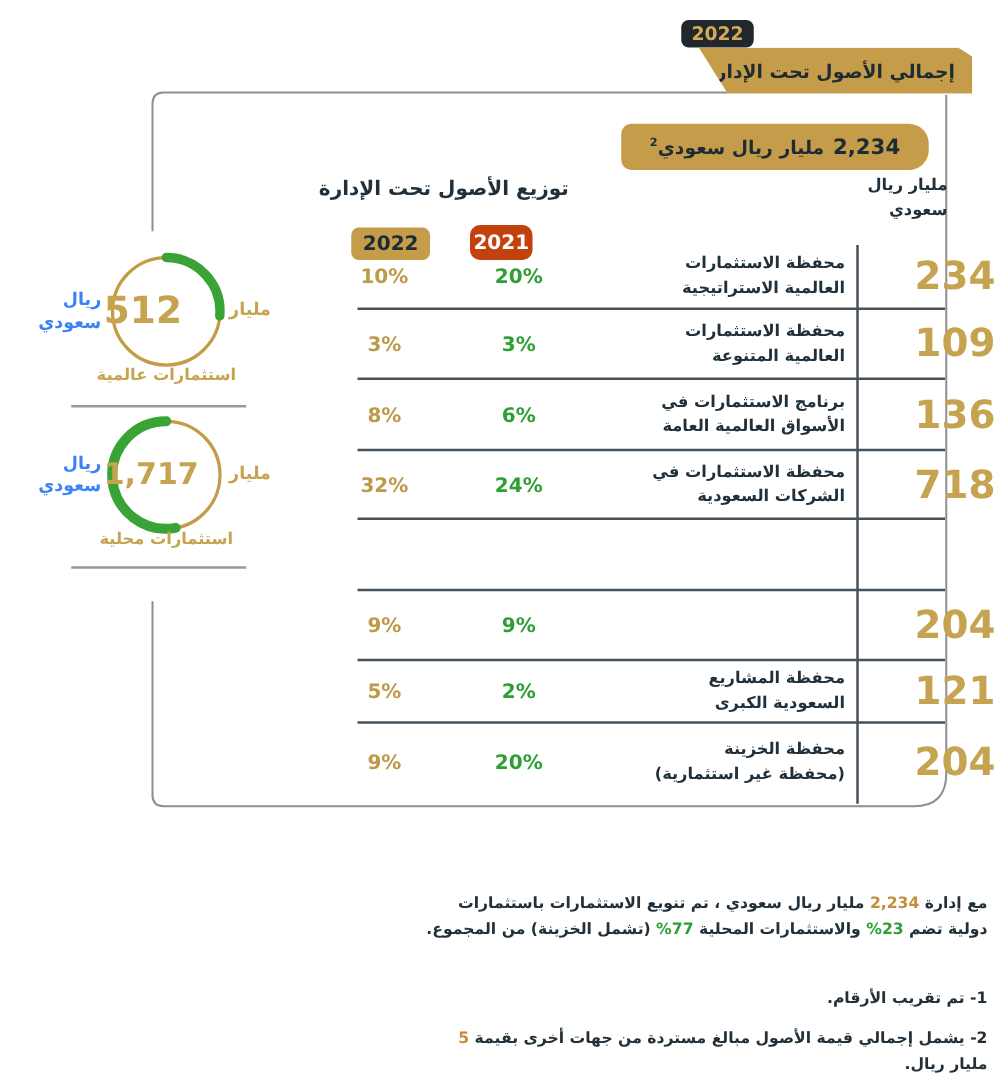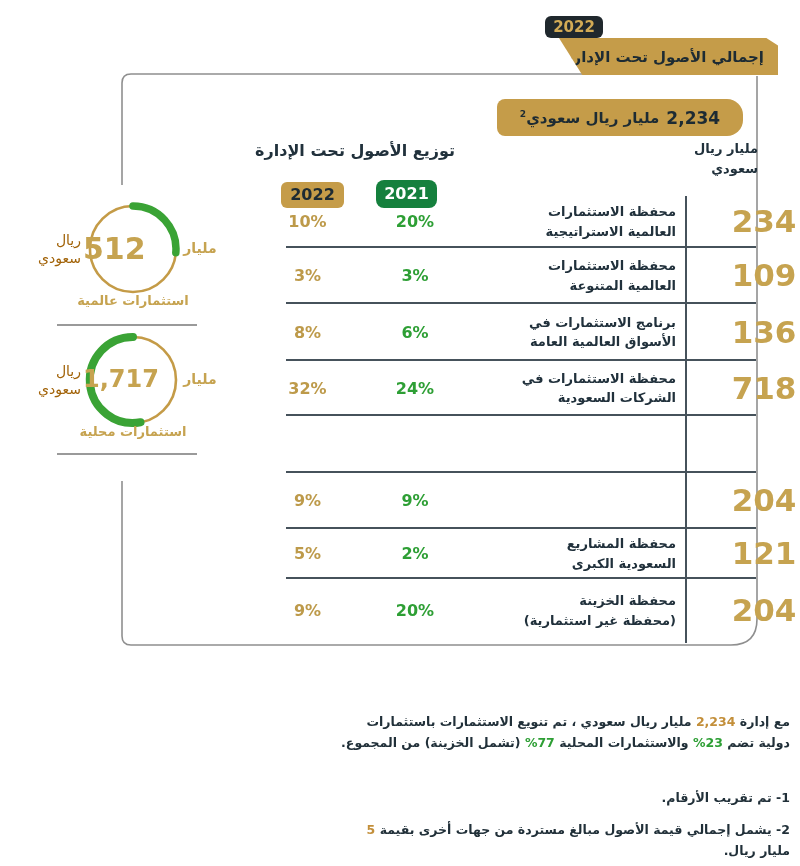--- a/index.html
+++ b/index.html
@@ -20,38 +20,38 @@
           border-radius:8px 16px 16px 8px;display:flex;align-items:center;justify-content:center;
           gap:7px;font-weight:bold;}
   .total-badge .tval{font-size:17px;}
   .total-badge .tunit{font-size:15px;}
   sup{font-size:9px;}
   .unit-header{left:640px;top:139px;width:118px;text-align:right;font-size:13px;font-weight:bold;
           color:#21313c;line-height:1.5;white-space:pre-line;}
   .tbl-title{left:240px;top:141px;width:215px;text-align:right;font-size:16px;font-weight:bold;color:#21313c;}
   .colb{position:absolute;text-align:center;font-weight:bold;font-size:16px;}
   .colb-2022{left:281px;top:182px;width:63px;height:26px;line-height:26px;background:#c59c49;color:#1d2b33;border-radius:6px;}
-  .colb-2021{left:376px;top:180px;width:61px;height:28px;line-height:28px;background:#15803d;color:#ffffff;border-radius:8px;}
+  .colb-2021{left:376px;top:180px;width:50px;height:28px;line-height:28px;background:#c2410c;color:#ffffff;border-radius:8px;}
   
   .row{position:absolute;left:0;width:800px;}
   .pct{position:absolute;top:50%;transform:translateY(-50%);font-weight:bold;font-size:16px;text-align:center;}
   .p22{left:270px;width:75px;color:#bd9a4a;}
   .p21{left:375px;width:80px;color:#2e9f35;}
   .rowlabel{position:absolute;right:124px;top:50%;transform:translateY(-50%);text-align:right;
             font-size:13px;font-weight:bold;color:#21313c;line-height:1.5;white-space:pre-line;}
   .rowvalue{position:absolute;left:687px;width:66px;top:50%;transform:translateY(-50%);
             text-align:center;font-size:31px;font-weight:bold;color:#c6a350;padding-left:44px;}
   
   .donut-panel{left:15px;top:185px;width:200px;height:296px;background:#ffffff;}
   .dval{position:absolute;left:68px;width:100px;text-align:left;font-weight:bold;color:#c6a350;}
   .dval1{top:46px;font-size:30px;}
   .dval2{top:180px;font-size:24px;}
   .milyar{position:absolute;left:162px;width:46px;text-align:center;font-size:14px;font-weight:bold;color:#c6a350;}
-  .riyal{position:absolute;left:2px;width:64px;text-align:right;font-size:14px;font-weight:normal;
-         color:#a16207;line-height:1.3;white-space:pre-line;}
+  .riyal{position:absolute;left:2px;width:64px;text-align:right;font-size:14px;font-weight:bold;
+         color:#3b82f6;line-height:1.3;white-space:pre-line;}
   .dcaption{position:absolute;left:38px;width:160px;text-align:center;font-size:13px;font-weight:bold;color:#c6a350;}
   .ddiv{position:absolute;left:42px;width:140px;height:1.5px;background:#9a9a9a;}
   
   .fnote{position:absolute;text-align:right;font-size:12.5px;font-weight:bold;color:#213039;line-height:1.65;}
   .summary{left:340px;top:712px;width:450px;}
   .note1{left:340px;top:788px;width:450px;}
   .note2{left:340px;top:820px;width:450px;}
   .pt-gold{color:#c38f3a;}
   .pt-green{color:#2e9f35;}
   .pt-num{direction:ltr;unicode-bidi:isolate;}

